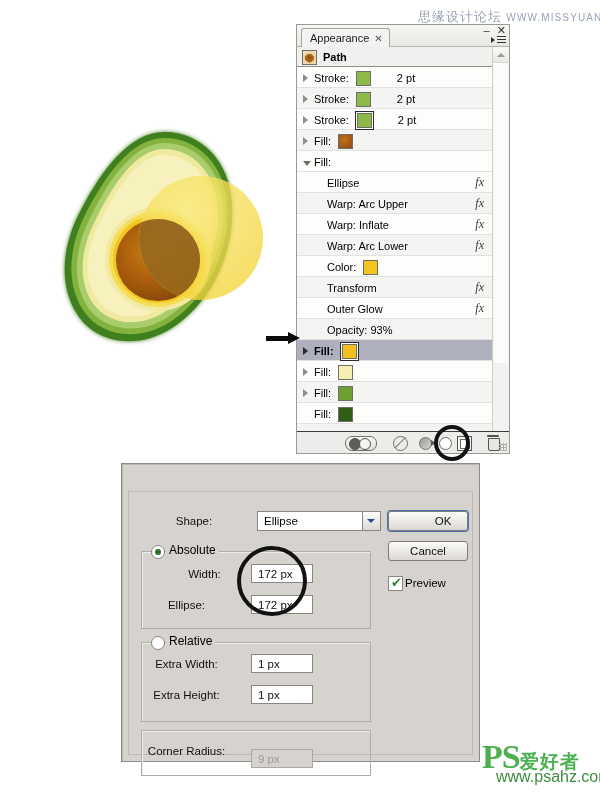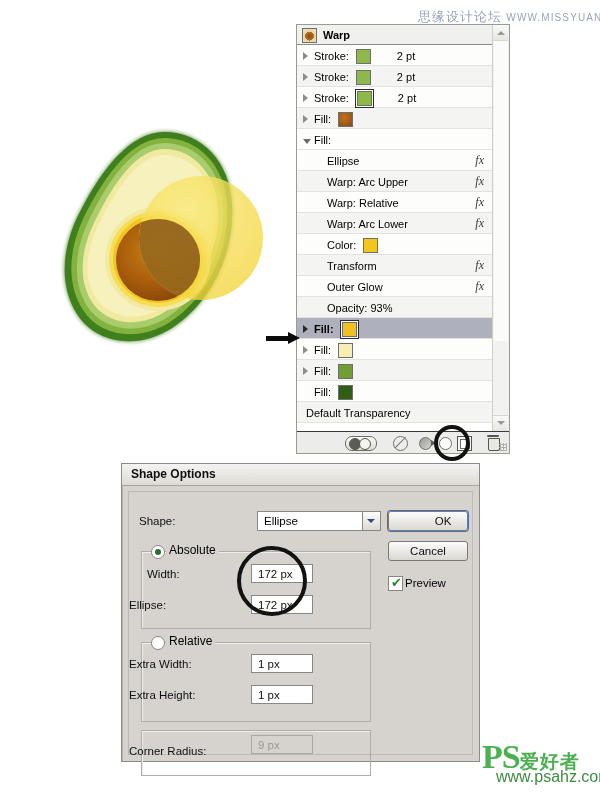--- a/index.html
+++ b/index.html
@@ -127,21 +127,21 @@
     background:#d6d3ce;border:1px solid #8e8b86;
     box-shadow:1px 1px 0 #b9b6b1 inset;
   }
   .dlg-title{
     position:relative;height:21px;line-height:21px;padding-left:9px;
     font-weight:bold;font-size:12px;color:#101010;
     background:linear-gradient(#f4f3f1,#dedbd6);
     border-bottom:1px solid #a9a6a1;
   }
   .dlg-inner{position:absolute;left:6px;top:27px;right:6px;bottom:6px;border:1px solid #bdbab5;background:#d6d3ce;}
-  .lblR{position:absolute;text-align:left;font-size:11.5px;color:#101010;}
+  .lblR{position:absolute;text-align:center;font-size:11.5px;color:#101010;}
   .field{
     position:absolute;height:19px;line-height:19px;background:#fff;
     border:1px solid #8a8781;padding-left:6px;font-size:11.5px;color:#101010;
     box-sizing:border-box;
   }
   .field.dis{background:#d6d3ce;color:#9b9893;border-color:#aba8a3;}
   .combo{position:absolute;height:20px;background:#fff;border:1px solid #8a8781;box-sizing:border-box;}
   .combo .txt{position:absolute;left:6px;top:0;line-height:19px;font-size:11.5px;}
   .combo .btn{position:absolute;right:0;top:0;width:17px;height:18px;background:linear-gradient(#fdfdfc,#dcd9d4);border-left:1px solid #8a8781;}
   .combo .btn .chev{position:absolute;left:4px;top:7px;width:0;height:0;border-left:4px solid transparent;border-right:4px solid transparent;border-top:4px solid #2e4a8a;}
@@ -235,26 +235,43 @@
         </clipPath>
       <g clip-path="url(#ellClip)">
         <ellipse cx="106" cy="134" rx="42" ry="41" fill="#8a5412"></ellipse>
       </g>
     </g>
   </svg>
 </div>
 
 <div class="panel">
 
+  <div class="panel-titlebar">
+    <div class="panel-tab">
+      <span>Appearance</span><span class="tabx">✕</span>
+    </div>
+    <div class="win-btns">
+      <span>–</span>
+      <span>✕</span>
+    </div>
+    <div class="panel-menu">
+      <span class="tri"></span>
+      <span class="lines">
+          <i></i>
+          <i></i>
+          <i></i>
+        </span>
+    </div>
+  </div>
 
   <div class="panel-body">
     <div class="list">
 
       <div class="row head">
-        <span class="thumb"></span><span class="lbl">Warp</span>
+        <span class="thumb"></span><span class="lbl">Path</span>
       </div>
 
       <div class="row">
         <span class="tw"><i></i></span><span class="lbl">Stroke:</span><span class="sw" style="background:#8cb94a"></span><span class="val">2 pt</span>
       </div>
 
       <div class="row alt">
         <span class="tw"><i></i></span><span class="lbl">Stroke:</span><span class="sw" style="background:#8cb94a"></span><span class="val">2 pt</span>
       </div>
 
@@ -272,21 +289,21 @@
 
       <div class="row sub">
         <span class="lbl">Ellipse</span>
         <span class="fx">fx</span>
       </div>
       <div class="row sub alt">
         <span class="lbl">Warp: Arc Upper</span>
         <span class="fx">fx</span>
       </div>
       <div class="row sub">
-        <span class="lbl">Warp: Relative</span>
+        <span class="lbl">Warp: Inflate</span>
         <span class="fx">fx</span>
       </div>
       <div class="row sub alt">
         <span class="lbl">Warp: Arc Lower</span>
         <span class="fx">fx</span>
       </div>
       <div class="row sub">
         <span class="lbl">Color:</span><span class="sw" style="background:#f2c61e"></span>
       </div>
       <div class="row sub alt">
@@ -359,21 +376,20 @@
 </div>
 
 <div class="circle-hl" style="left:434px;top:425px;width:28px;height:28px;"></div>
 
 <div class="arrow-ptr">
   <span class="shaft"></span>
     <span class="head"></span>
 </div>
 
 <div class="dlg">
-  <div class="dlg-title">Shape Options</div>
   <div class="dlg-inner">
 
     <span class="lblR" style="left:10px;top:23px;width:110px;">Shape:</span>
     <div class="combo" style="left:128px;top:19px;width:124px;">
       <span class="txt">Ellipse</span>
       <span class="btn">
           <span class="chev"></span>
         </span>
     </div>
 
@@ -399,21 +415,21 @@
     <span class="radiolbl" style="left:37px;top:142px;">Relative</span>
 
     <span class="lblR" style="left:0px;top:166px;width:115px;">Extra Width:</span>
     <span class="field" style="left:122px;top:162px;width:62px;">1 px</span>
 
     <span class="lblR" style="left:0px;top:197px;width:115px;">Extra Height:</span>
     <span class="field" style="left:122px;top:193px;width:62px;">1 px</span>
 
     <div class="gbox" style="left:12px;top:238px;width:228px;height:44px;"></div>
     <span class="lblR" style="left:0px;top:253px;width:115px;">Corner Radius:</span>
-    <span class="field dis" style="left:122px;top:243px;width:62px;">9 px</span>
+    <span class="field dis" style="left:122px;top:257px;width:62px;">9 px</span>
   </div>
 </div>
 
 <div class="circle-hl" style="left:237px;top:546px;width:62px;height:62px;"></div>
 
 <div class="wm-bottom">
   <span class="ps">PS</span><span class="cn2">爱好者</span>
   <span class="u2">www.psahz.com</span>
 </div>
 

